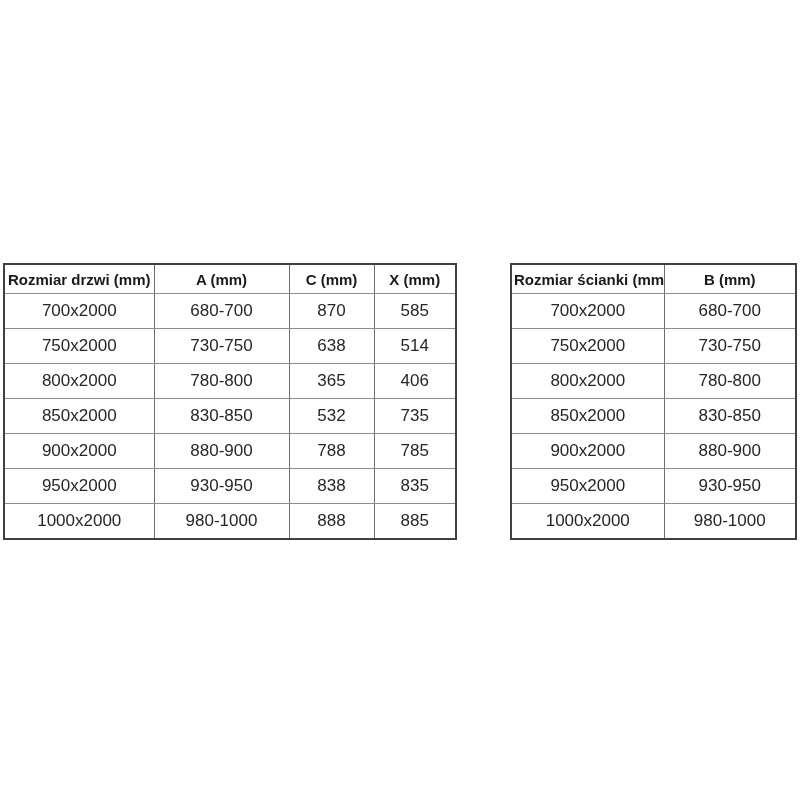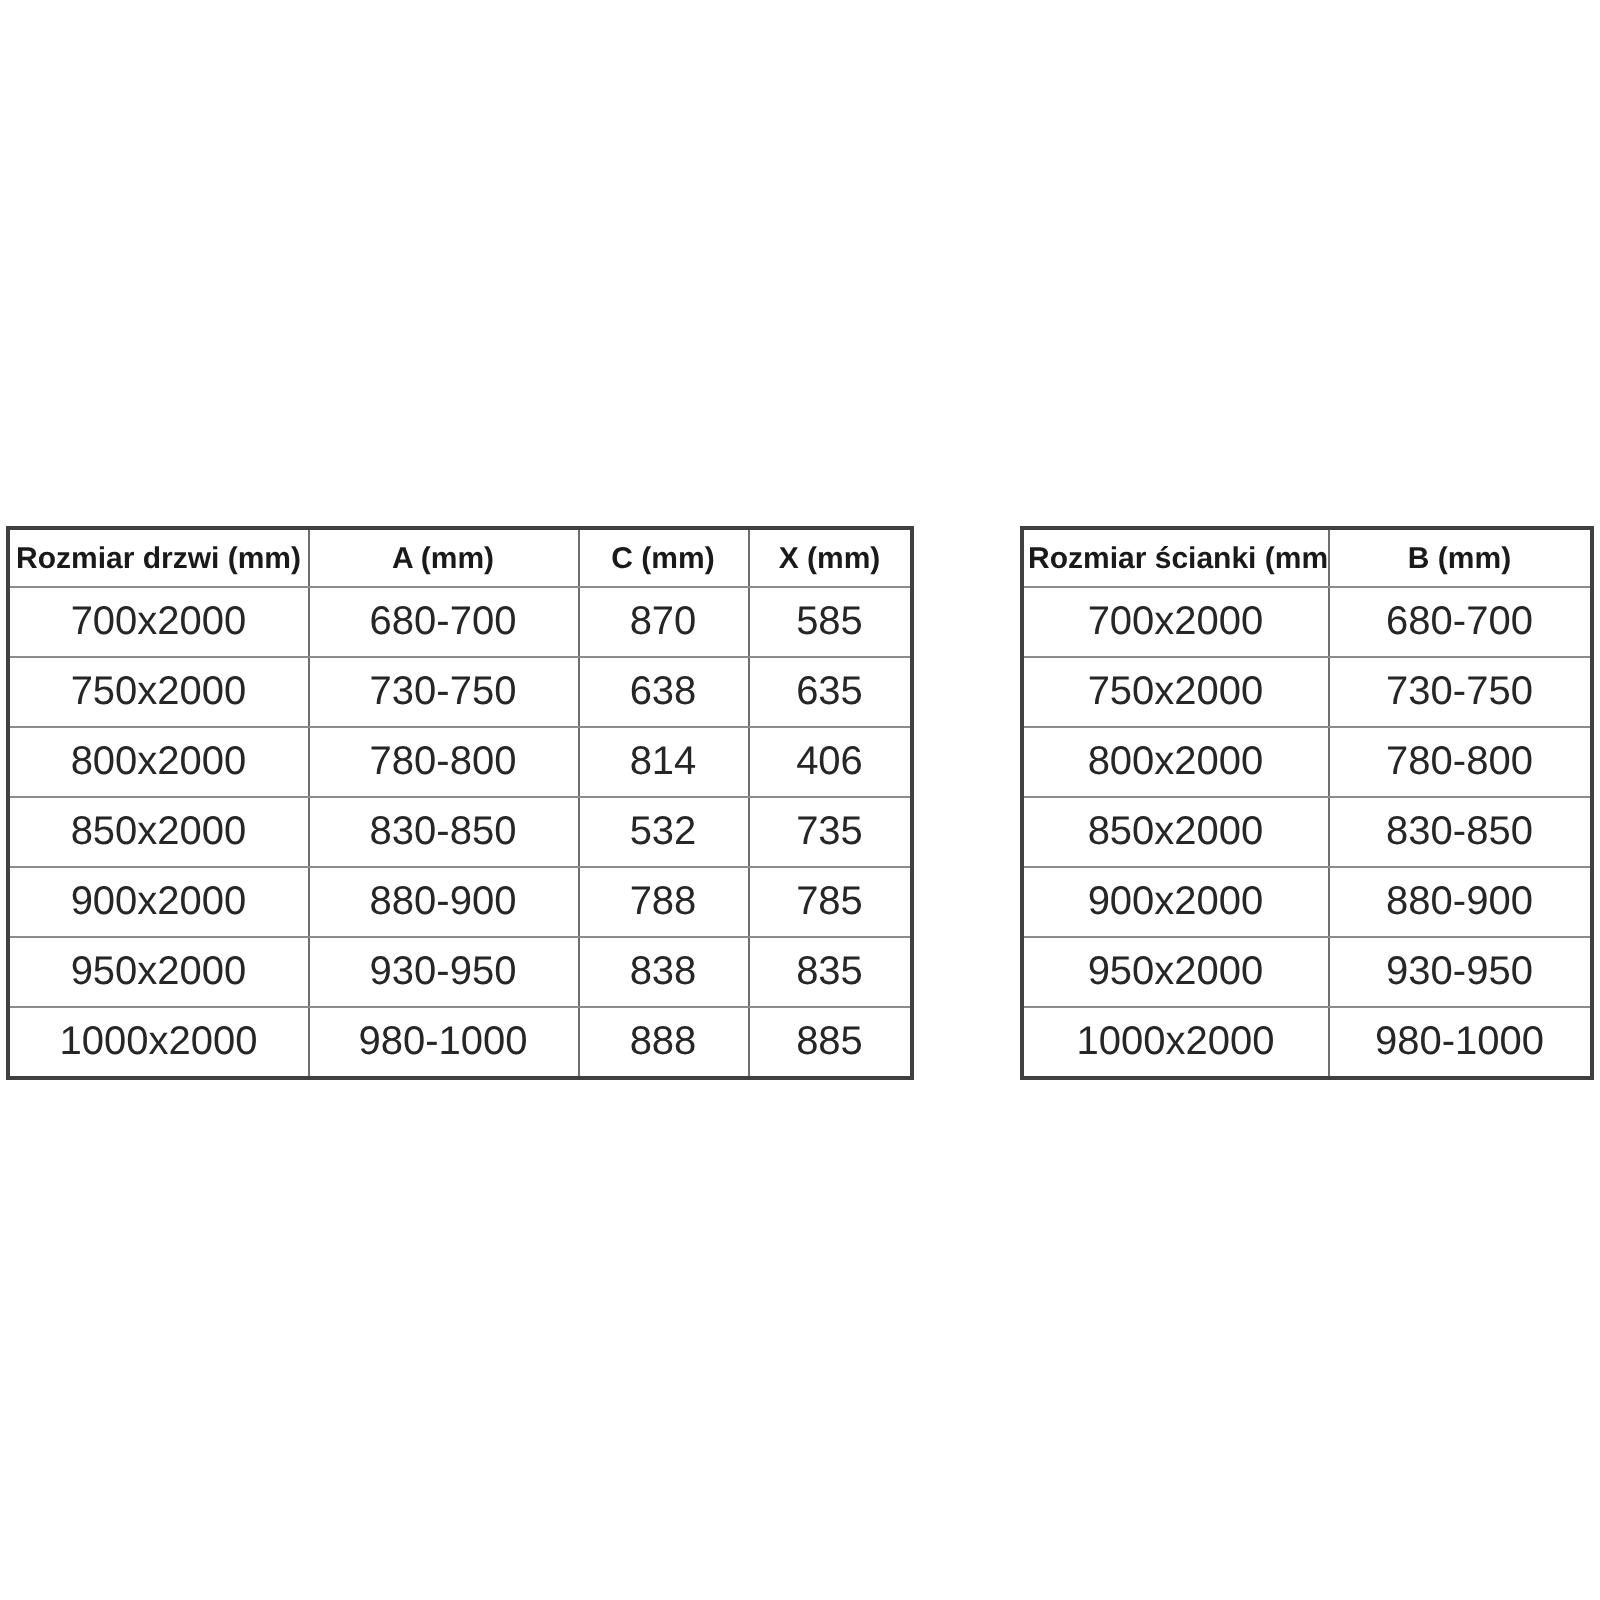--- a/index.html
+++ b/index.html
@@ -35,21 +35,21 @@
     border-bottom: 1px solid #8c8c8c;
     font-size: 15px;
     font-weight: bold;
     height: 28px;
     color: #1a1a1a;
   }
   table.spec td {
     border: 1px solid #8c8c8c;
     border-left: 1px solid #6e6e6e;
     border-right: 1px solid #6e6e6e;
-    font-size: 20px;
+    font-size: 17px;
     font-weight: normal;
     height: 34px;
     color: #262626;
   }
   #doors-table {
     left: 3px;
     top: 263px;
     width: 452px;
   }
   #wall-table {
@@ -81,26 +81,26 @@
         <tr>
           <td>700x2000</td>
           <td>680-700</td>
           <td>870</td>
           <td>585</td>
         </tr>
         <tr>
           <td>750x2000</td>
           <td>730-750</td>
           <td>638</td>
-          <td>635</td>
+          <td>514</td>
         </tr>
         <tr>
           <td>800x2000</td>
           <td>780-800</td>
-          <td>814</td>
+          <td>365</td>
           <td>406</td>
         </tr>
         <tr>
           <td>850x2000</td>
           <td>830-850</td>
           <td>532</td>
           <td>735</td>
         </tr>
         <tr>
           <td>900x2000</td>

